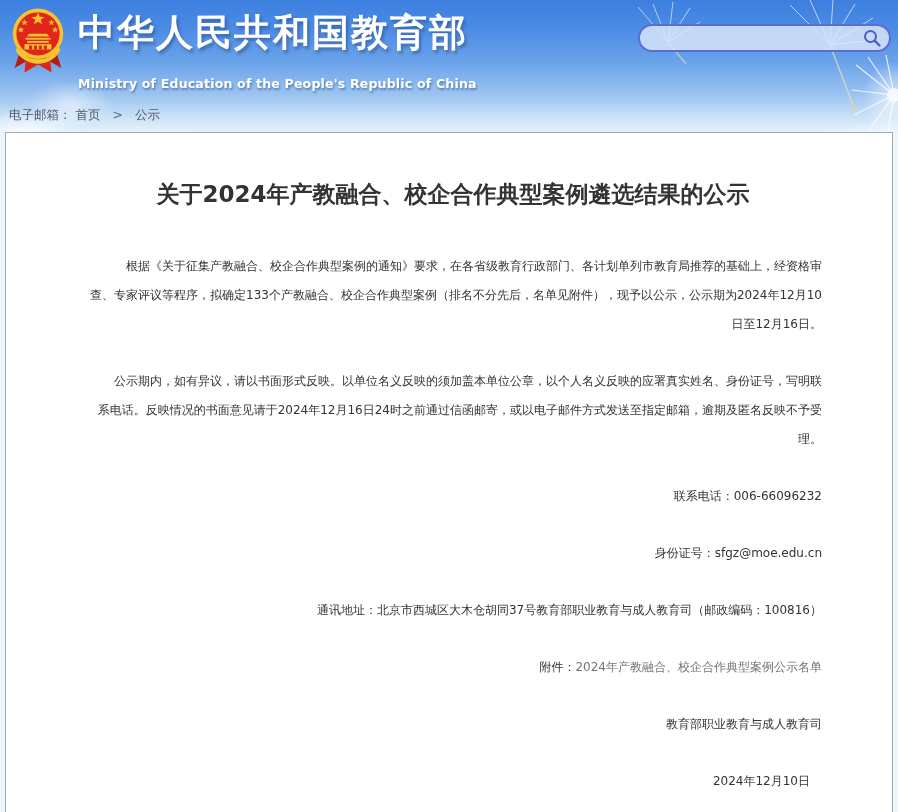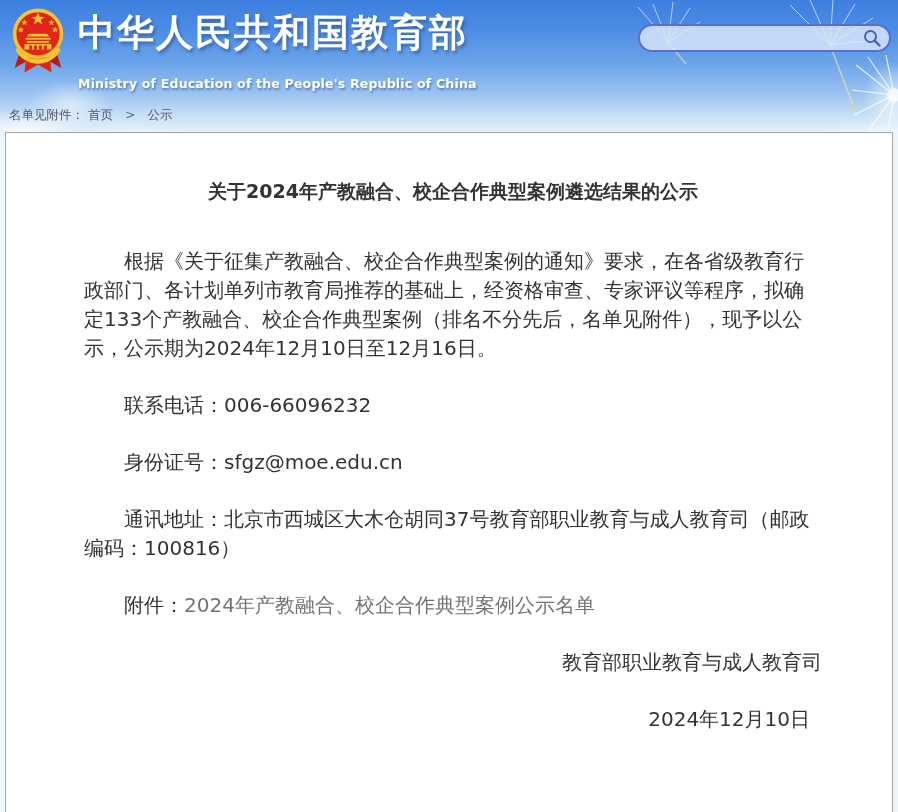--- a/index.html
+++ b/index.html
@@ -70,27 +70,27 @@
   
   .panel {
     margin: 0 5px;
     width: 888px;
     min-height: 720px;
     background: #ffffff;
     border: 1px solid #a7a7a7;
     padding: 46px 70px 40px 78px;
   }
   .article-title {
-    font-size: 19px; font-weight: bold; color: #333;
+    font-size: 23px; font-weight: bold; color: #333;
     text-align: center; margin: 0 0 42px 0;
     font-family: "DejaVu Sans", sans-serif;
   }
   .panel p {
-    font-size: 20px; color: #333; line-height: 29px;
-    margin: 28px 0; text-indent: 2em;
+    font-size: 12px; color: #333; line-height: 29px;
+    margin: 28px 0; text-indent: 2em; text-align: right;
   }
   .attach a { color: #737373; text-decoration: none; cursor: pointer; }
   .sign { text-align: right; text-indent: 0 !important; }
   .sign.date { padding-right: 12px; }
 </style>
 </head>
 <body>
 
 <div class="header">
   <div class="clouds"></div>
@@ -150,31 +150,32 @@
 
   <div class="search">
     <input type="text" value="" style="">
     <svg class="mag" viewBox="0 0 20 20">
       <circle cx="8.5" cy="8.5" r="5.5" fill="none" stroke="#4a5ec8" stroke-width="2"></circle>
       <line x1="12.8" y1="12.8" x2="17.5" y2="17.5" stroke="#4a5ec8" stroke-width="2.4" stroke-linecap="round"></line>
     </svg>
   </div>
 
   <div class="breadcrumb">
-    <span>名单见附件：</span>
+    <span>电子邮箱：</span>
     <a>首页</a>
     <span class="sep">&gt;</span>
     <a>公示</a>
   </div>
 </div>
 
 <main class="panel">
   <h1 class="article-title">关于2024年产教融合、校企合作典型案例遴选结果的公示</h1>
 
   <p>根据《关于征集产教融合、校企合作典型案例的通知》要求，在各省级教育行政部门、各计划单列市教育局推荐的基础上，经资格审查、专家评议等程序，拟确定133个产教融合、校企合作典型案例（排名不分先后，名单见附件），现予以公示，公示期为2024年12月10日至12月16日。</p>
+  <p>公示期内，如有异议，请以书面形式反映。以单位名义反映的须加盖本单位公章，以个人名义反映的应署真实姓名、身份证号，写明联系电话。反映情况的书面意见请于2024年12月16日24时之前通过信函邮寄，或以电子邮件方式发送至指定邮箱，逾期及匿名反映不予受理。</p>
 
   <p><span>联系电话：</span><span>006-66096232</span></p>
 
   <p><span>身份证号：</span><span>sfgz@moe.edu.cn</span></p>
 
   <p><span>通讯地址：</span><span>北京市西城区大木仓胡同37号教育部职业教育与成人教育司（邮政编码：100816）</span></p>
 
   <p class="attach"><span>附件：</span><a>2024年产教融合、校企合作典型案例公示名单</a></p>
 
   <p class="sign">教育部职业教育与成人教育司</p>

